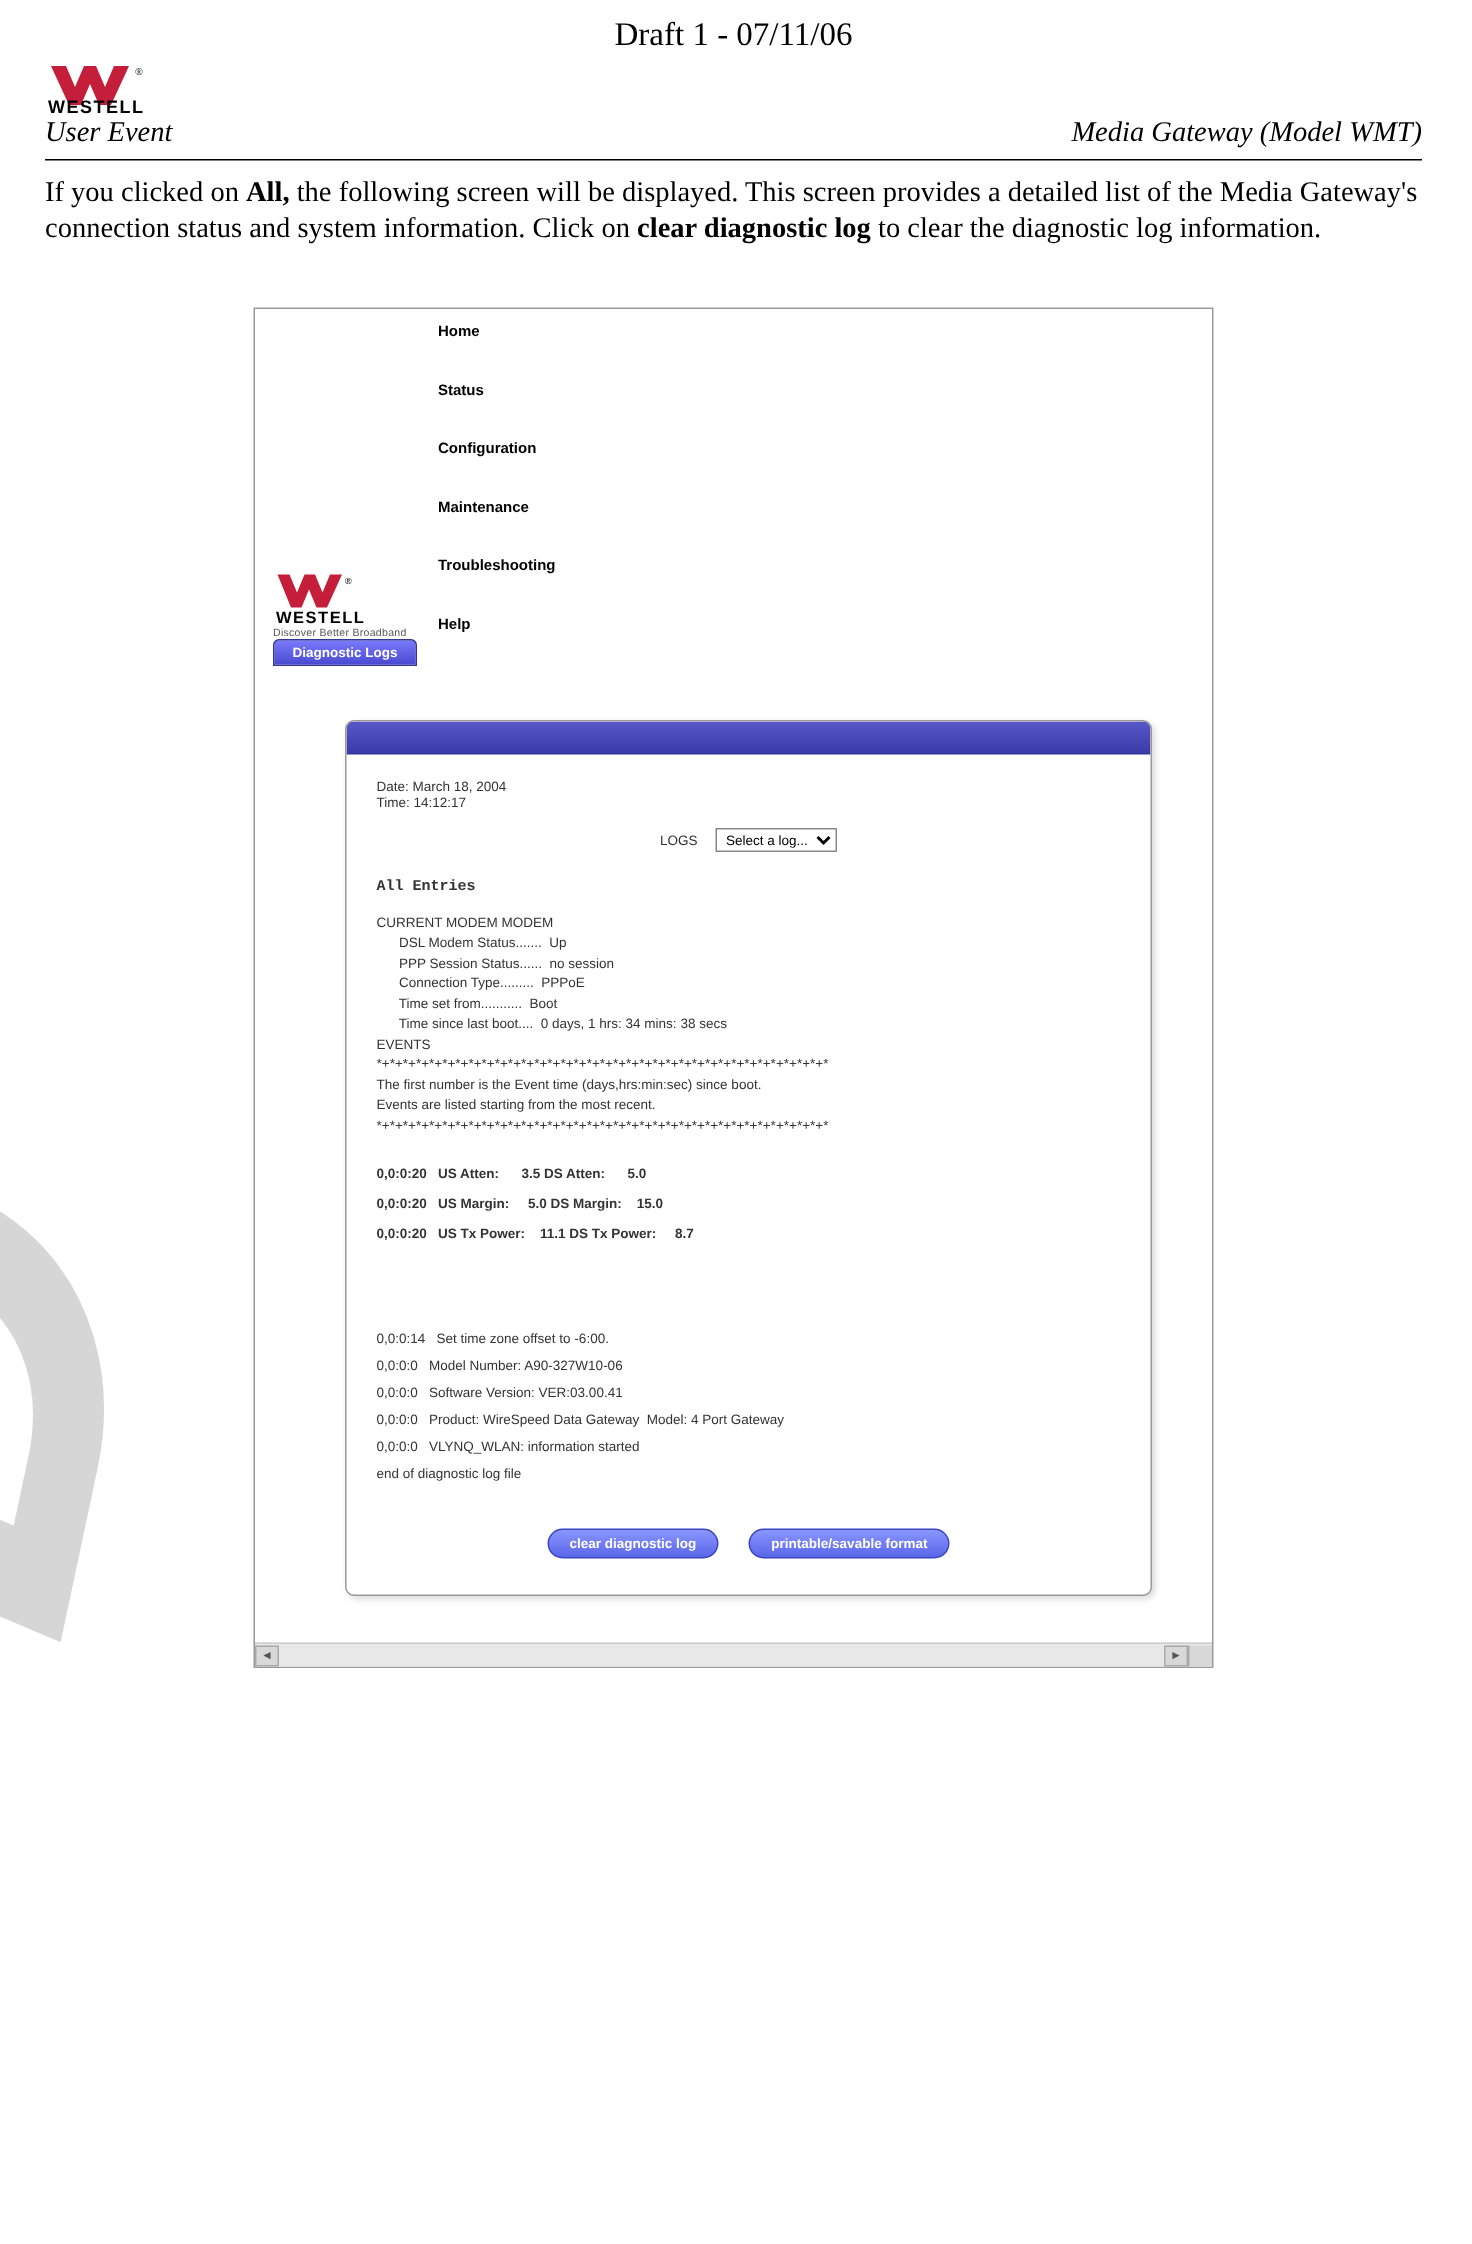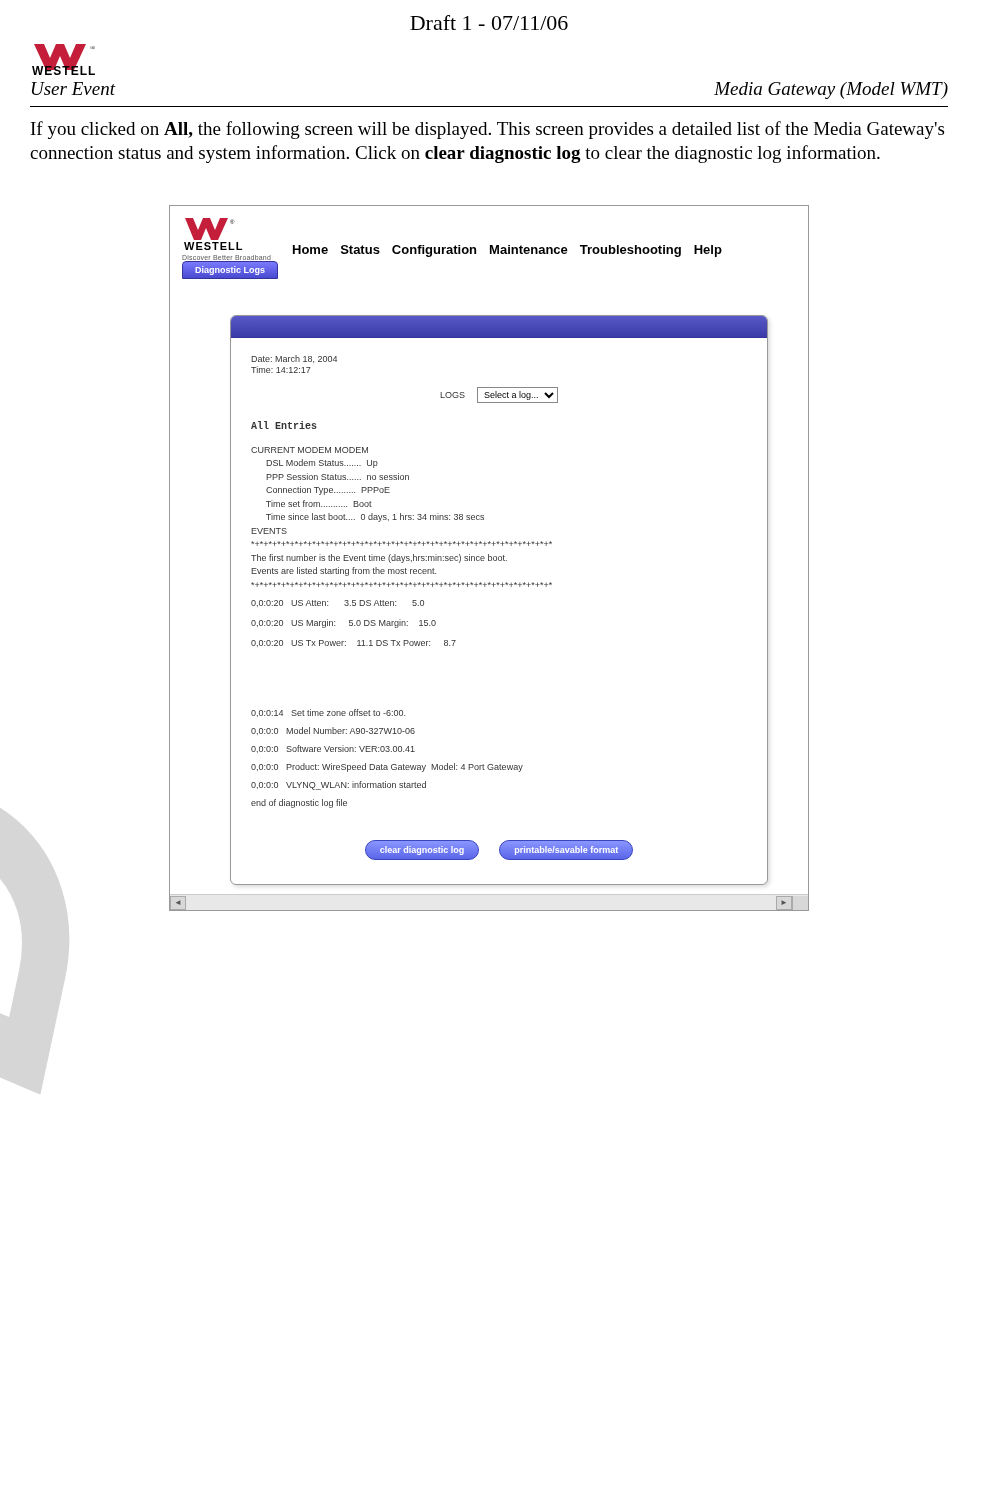--- a/index.html
+++ b/index.html
@@ -59,36 +59,36 @@
   }
   .ss-header {
     display: flex;
     align-items: flex-end;
     padding: 10px 12px 0 12px;
     gap: 20px;
   }
   .ss-logo-block { display: flex; flex-direction: column; align-items: flex-start; }
   .ss-logo { width: 90px; height: 36px; }
   .ss-tagline { font-size: 7px; color: #555; letter-spacing: 0.2px; margin-top: 2px; }
-  .ss-menu { display: flex; gap: 12px; font-weight: bold; font-size: 13px; color: #000; padding-bottom: 4px; }
+  .ss-menu { display: flex; gap: 28px; font-weight: bold; font-size: 10px; color: #000; padding-bottom: 4px; flex-direction: column; }
   .ss-menu span { cursor: pointer; }
   .ss-tabbar { padding: 0 12px 6px 12px; }
   .ss-tab {
     display: inline-block;
     background: #5a5ad6;
     background: linear-gradient(#7a7aff, #4a4ad0);
     color: #fff;
     font-size: 9px;
     font-weight: bold;
     padding: 3px 12px;
     border-radius: 4px 4px 0 0;
     border: 1px solid #333399;
   }
   .ss-content-outer {
-    padding: 30px 40px 9px 60px;
+    padding: 30px 40px 31px 60px;
   }
   .ss-panel {
     border: 1px solid #999;
     border-radius: 6px;
     background: #fff;
     box-shadow: 2px 2px 4px rgba(0,0,0,0.15);
     overflow: hidden;
   }
   .ss-panel-header {
     height: 22px;
@@ -248,21 +248,21 @@
 <span>      PPP Session Status......  no session</span>
 <span>      Connection Type.........  PPPoE</span>
 <span>      Time set from...........  Boot</span>
 <span>      Time since last boot....  0 days, 1 hrs: 34 mins: 38 secs</span>
 <span>EVENTS</span>
 <span class="divider">*+*+*+*+*+*+*+*+*+*+*+*+*+*+*+*+*+*+*+*+*+*+*+*+*+*+*+*+*+*+*+*+*+*+*</span>
 <span>The first number is the Event time (days,hrs:min:sec) since boot.</span>
 <span>Events are listed starting from the most recent.</span>
 <span class="divider">*+*+*+*+*+*+*+*+*+*+*+*+*+*+*+*+*+*+*+*+*+*+*+*+*+*+*+*+*+*+*+*+*+*+*</span></div>
 
-          <div class="log-rows" style="margin-top:6px;">
+          <div class="log-rows" style="margin-top:20px;font-weight:bold;">
             <div class="log-line">0,0:0:20   US Atten:      3.5 DS Atten:      5.0</div>
             <div class="log-line">0,0:0:20   US Margin:     5.0 DS Margin:    15.0</div>
             <div class="log-line">0,0:0:20   US Tx Power:    11.1 DS Tx Power:     8.7</div>
           </div>
 
           <div style="height:50px;"></div>
 
           <div class="log-rows">
             <div class="log-line2">0,0:0:14   Set time zone offset to -6:00.</div>
             <div class="log-line2">0,0:0:0   Model Number: A90-327W10-06</div>

